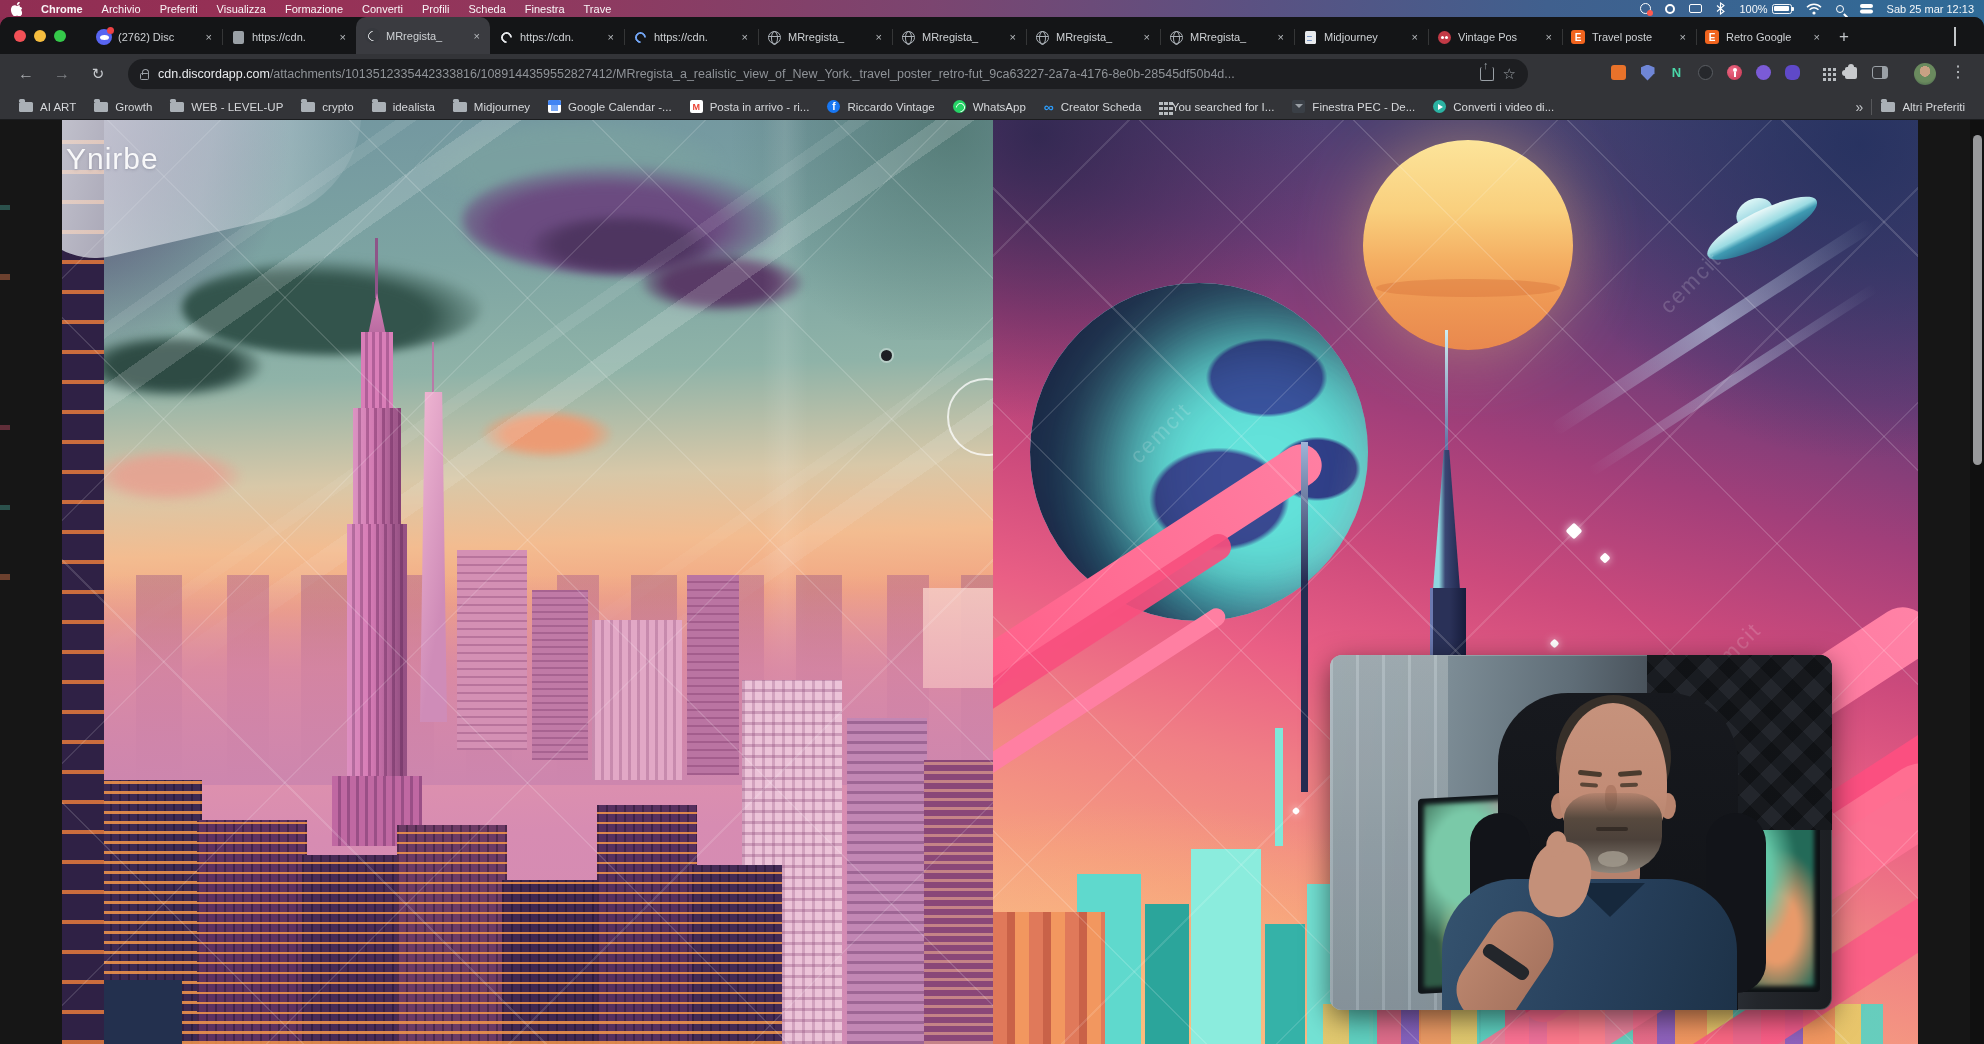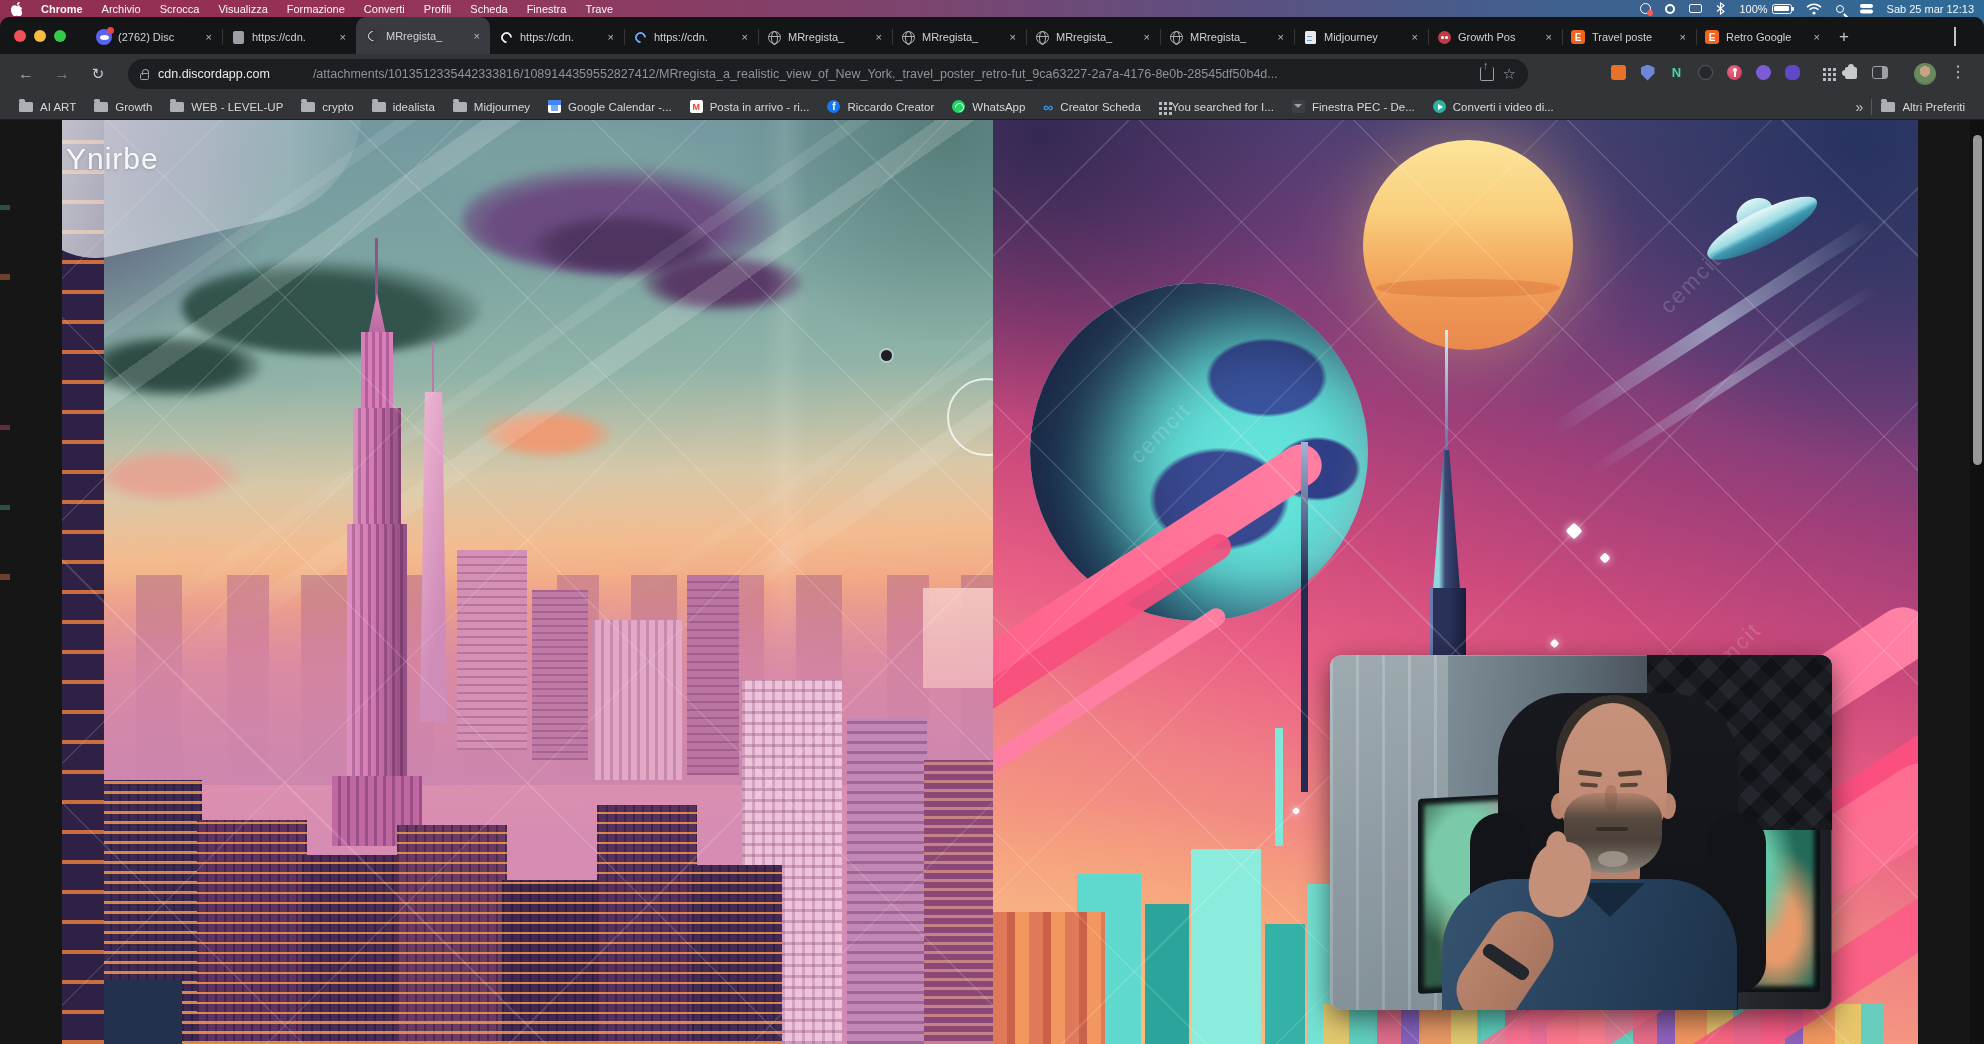--- a/index.html
+++ b/index.html
@@ -68,21 +68,21 @@
   .fv-etsy{width:14px;height:14px;background:#F1641E;border-radius:3px;color:#fff;font-size:10px;font-weight:bold;display:flex;align-items:center;justify-content:center;}
 
   
   .toolbar{position:absolute;top:37px;left:0;right:0;height:40px;background:#333438;}
   .nav-btn{position:absolute;top:8px;width:24px;height:24px;display:flex;align-items:center;justify-content:center;font-size:16px;color:#a6a9ad;border-radius:50%;}
   .nav-back{left:14px;} .nav-fwd{left:50px;color:#7e8185;} .nav-reload{left:86px;color:#c6c9cd;font-size:15px;}
   .urlbar{position:absolute;left:128px;top:5px;width:1400px;height:30px;background:#1d1e21;border-radius:15px;display:flex;align-items:center;padding:0 12px;gap:9px;}
   .ic-lock{width:9px;height:7px;border:1.5px solid #9aa0a6;border-radius:1.5px;position:relative;margin-top:4px;flex:none;}
   .ic-lock::before{content:"";position:absolute;left:0.5px;top:-5px;width:5px;height:5px;border:1.5px solid #9aa0a6;border-bottom:none;border-radius:4px 4px 0 0;}
   .url-text{font-size:12.5px;white-space:nowrap;overflow:hidden;flex:1;}
-  .url-host{color:#e8eaed;} .url-path{color:#8f9398;margin-left:43px;}
+  .url-host{color:#e8eaed;} .url-path{color:#8f9398;}
   .ic-share{width:14px;height:14px;border:1.5px solid #9aa0a6;border-top:none;border-radius:2px;position:relative;flex:none;margin-left:8px;}
   .ic-share .up{position:absolute;left:2.5px;top:-7px;color:#9aa0a6;font-size:11px;line-height:11px;background:transparent;}
   .ic-star{color:#9aa0a6;font-size:15px;flex:none;}
   .ext-row{position:absolute;right:96px;top:10px;display:flex;align-items:center;gap:12px;}
   .ext{width:17px;height:17px;display:flex;align-items:center;justify-content:center;}
   .xg-orange{width:15px;height:15px;background:#e8722a;border-radius:3px;}
   .xg-shield{width:14px;height:16px;background:#6f86d6;clip-path:polygon(50% 0,100% 18%,100% 55%,50% 100%,0 55%,0 18%);}
   .xg-notion{color:#4ad6a8;font-weight:bold;font-size:13px;}
   .xg-dark{width:15px;height:15px;background:#26282c;border-radius:50%;border:1px solid #5a5d62;}
   .xg-key{width:15px;height:15px;background:radial-gradient(circle at 35% 35%,#ef6a86,#c2344e);border-radius:50%;position:relative;}
@@ -299,21 +299,21 @@
 
   <div class="menubar">
     <div class="mb-left">
       <span>
           <svg class="apple-svg" viewBox="0 0 17 20">
             <path fill="#fff" d="M12.9 2.9c-.8.9-2 1.6-3.1 1.5-.2-1.2.4-2.4 1-3.2.8-.9 2.1-1.6 3.1-1.6.1 1.2-.4 2.4-1 3.3zm1 1.8c-1.7-.1-3.2 1-4 1-.9 0-2.1-.9-3.5-.9C4.6 4.8 3 5.8 2.1 7.4.3 10.6 1.6 15.3 3.4 17.9c.9 1.3 1.9 2.7 3.3 2.6 1.3-.1 1.8-.8 3.4-.8s2 .8 3.5.8c1.4 0 2.3-1.3 3.2-2.6.7-1 1.2-2.1 1.5-3.2-2.4-.9-3.2-4.4-.9-5.8-.7-1.1-1.9-2.1-3.5-2.2z"></path>
           </svg>
         </span>
       <span class="mb-item app">Chrome</span>
       <span class="mb-item">Archivio</span>
-      <span class="mb-item">Scrocca</span>
+      <span class="mb-item">Preferiti</span>
       <span class="mb-item">Visualizza</span>
       <span class="mb-item">Formazione</span>
       <span class="mb-item">Converti</span>
       <span class="mb-item">Profili</span>
       <span class="mb-item">Scheda</span>
       <span class="mb-item">Finestra</span>
       <span class="mb-item">Trave</span>
     </div>
     <div class="mb-right">
       <span class="ic-rec"></span>
@@ -415,21 +415,21 @@
           <span class="fav">
               <span class="fv-doc"></span>
             </span>
           <span class="tab-title">Midjourney</span>
           <span class="tab-close">×</span>
         </div>
         <div class="tab">
           <span class="fav">
               <span class="fv-reddot"></span>
             </span>
-          <span class="tab-title">Growth Pos</span>
+          <span class="tab-title">Vintage Pos</span>
           <span class="tab-close">×</span>
         </div>
         <div class="tab">
           <span class="fav">
               <span class="fv-etsy">E</span>
             </span>
           <span class="tab-title">Travel poste</span>
           <span class="tab-close">×</span>
         </div>
         <div class="tab">
@@ -518,21 +518,21 @@
       <div class="bm">
           <span class="ic-gcal"></span>
           <span class="bm-label">Google Calendar -...</span>
         </div>
       <div class="bm">
           <span class="ic-gmail">M</span>
           <span class="bm-label">Posta in arrivo - ri...</span>
         </div>
       <div class="bm">
           <span class="ic-fb">f</span>
-          <span class="bm-label">Riccardo Creator</span>
+          <span class="bm-label">Riccardo Vintage</span>
         </div>
       <div class="bm">
           <span class="ic-wa"></span>
           <span class="bm-label">WhatsApp</span>
         </div>
       <div class="bm">
           <span class="ic-meta">∞</span>
           <span class="bm-label">Creator Scheda</span>
         </div>
       <div class="bm">

